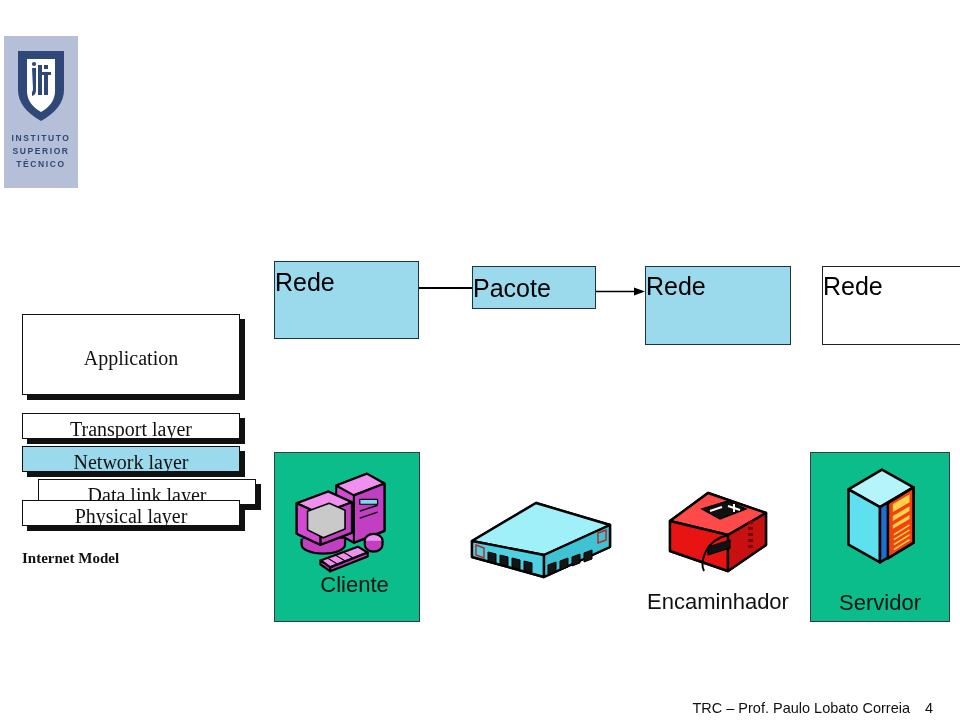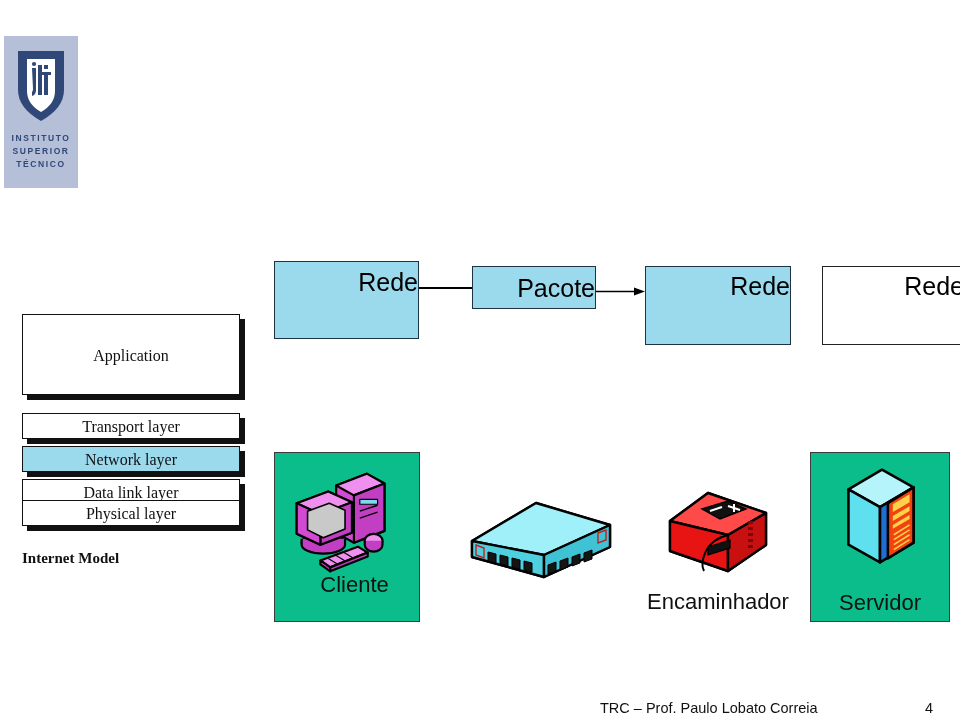--- a/index.html
+++ b/index.html
@@ -71,21 +71,21 @@
 
   
   .flowbox {
     position: absolute;
     border: 1.6px solid #1d3344;
     background: #9bd9ec;
     box-sizing: border-box;
     font-family: "Liberation Sans", sans-serif;
     font-size: 25px;
     color: #000000;
-    text-align: right;
+    text-align: left;
   }
   .flowbox.white { background: #ffffff; border-color: #222222; }
   .flowbox > span {
     position: absolute;
     left: 0;
     width: 100%;
     display: block;
   }
 
   #box-rede1 { left: 274px; top: 261px; width: 145px; height: 78px; }
@@ -117,39 +117,39 @@
   
   .layer {
     position: absolute;
     left: 22px;
     width: 218px;
     box-sizing: border-box;
     border: 1.4px solid #111111;
     background: #ffffff;
     box-shadow: 5px 5px 0 0 #111111;
     font-family: "Liberation Serif", serif;
-    font-size: 16px;
+    font-size: 20px;
     color: #111111;
     text-align: center;
     line-height: 1;
   }
   .layer.highlight { background: #9bd9ec; }
   .layer > span {
     position: absolute;
     left: 0;
     width: 100%;
     display: block;
   }
   #layer-application { top: 314px; height: 81px; }
   #layer-application > span { top: 33px; }
   #layer-transport { top: 413px; height: 26px; }
   #layer-transport > span { top: 5px; }
   #layer-network { top: 446px; height: 26px; }
   #layer-network > span { top: 5px; }
-  #layer-datalink { top: 479px; height: 26px; }
+  #layer-datalink { top: 479px; height: 26px; margin-left: 16px; }
   #layer-datalink > span { top: 5px; }
   #layer-physical { top: 500px; height: 26px; }
   #layer-physical > span { top: 5px; }
 
   #stack-caption {
     position: absolute;
     left: 22px;
     top: 550px;
     width: 218px;
     text-align: left;
@@ -191,21 +191,21 @@
 
   #art-switch { position: absolute; left: 466px; top: 495px; width: 150px; height: 92px; }
   #art-router { position: absolute; left: 662px; top: 487px; width: 116px; height: 95px; }
 
   
   #footer {
     position: absolute;
     left: 600px;
     top: 700px;
     width: 310px;
-    text-align: left;
+    text-align: right;
     font-family: "Liberation Sans", sans-serif;
     font-size: 14.5px;
     color: #111111;
     white-space: nowrap;
   }
   #page-number {
     position: absolute;
     left: 918px;
     top: 700px;
     width: 22px;

